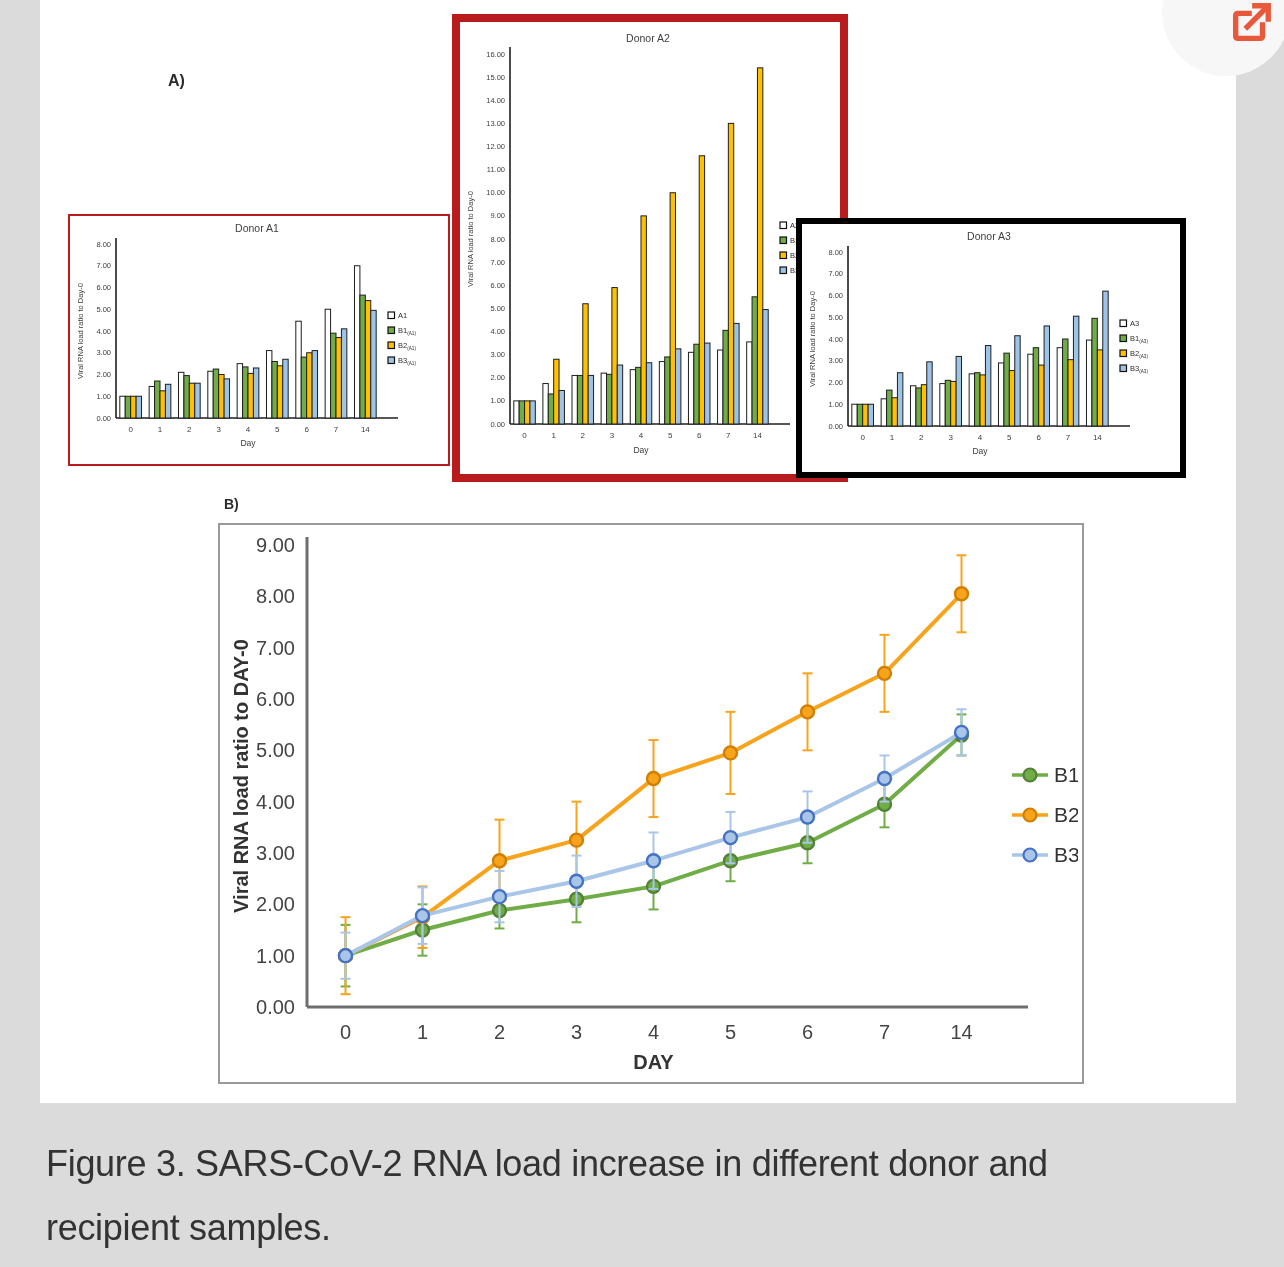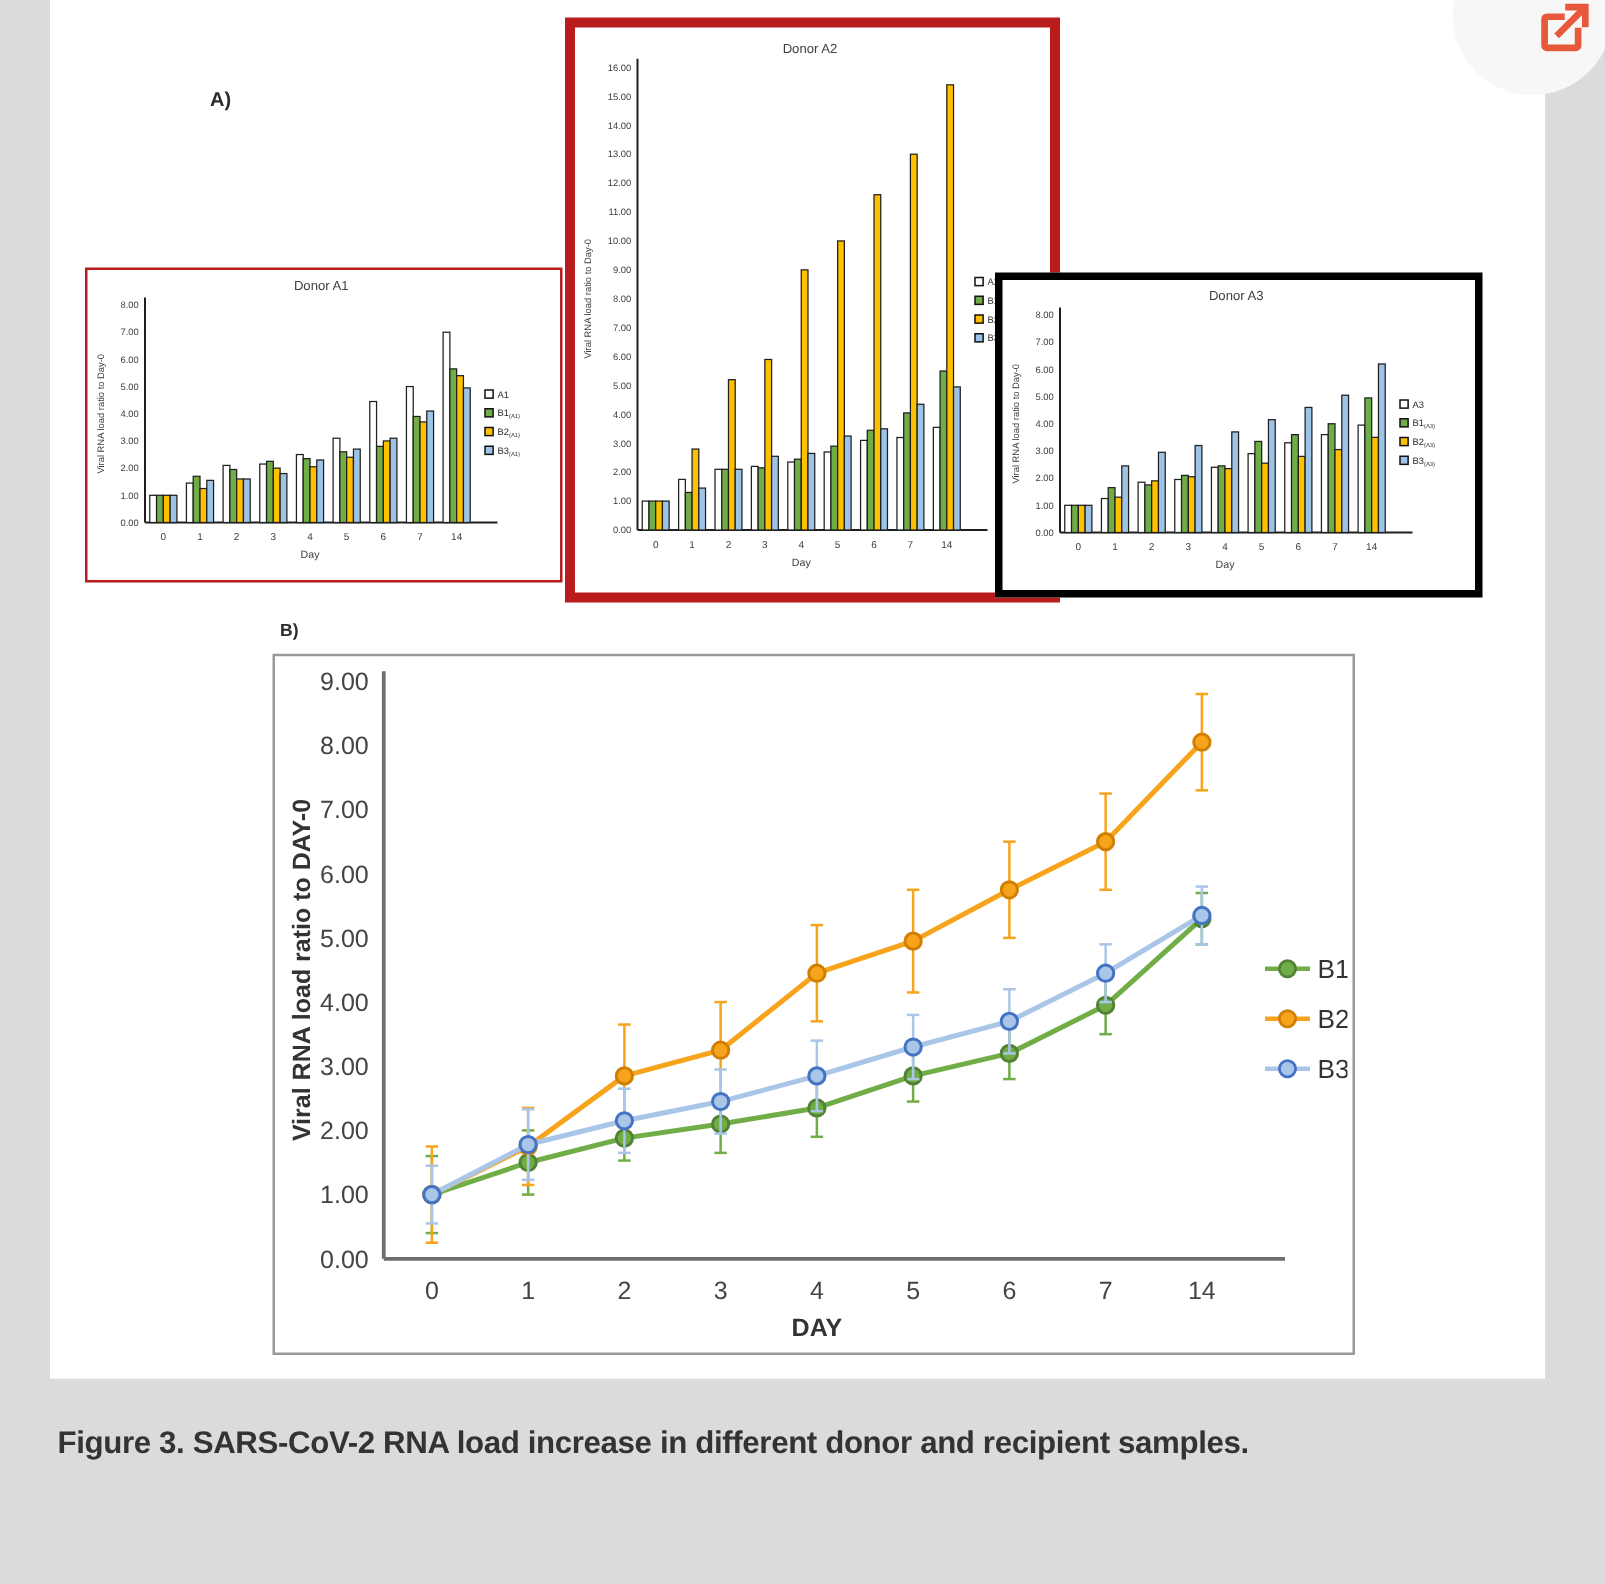--- a/index.html
+++ b/index.html
@@ -24,21 +24,21 @@
   }
   #label-a{left:168px;top:72px;font-size:16px;}
   #label-b{left:224px;top:496px;font-size:14px;}
   .chart-box{position:absolute;background:#ffffff;}
   #chart-a1{left:68px;top:214px;width:378px;height:248px;border:2px solid #b91c1c;}
   #chart-a2{left:452px;top:14px;width:380px;height:452px;border:8px solid #b91c1c;}
   #chart-a3{left:796px;top:218px;width:378px;height:248px;border:6px solid #000000;}
   #chart-b{left:218px;top:523px;width:862px;height:557px;border:2px solid #999999;}
   .caption{
     position:absolute;left:46px;top:1132px;width:1130px;
-    font-size:25px;font-weight:bold;line-height:1.78;color:#333333;
+    font-size:36px;font-weight:normal;line-height:1.78;color:#333333;
     letter-spacing:-0.3px;
   }
   svg text{font-family:"Liberation Sans",sans-serif;}
 </style>
 </head>
 <body>
 
 <div class="panel"></div>
 
 <div class="fab-circle"></div>

